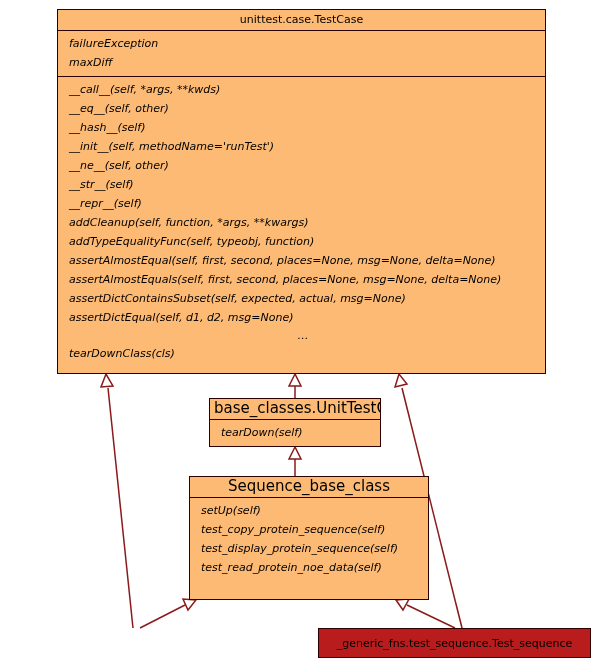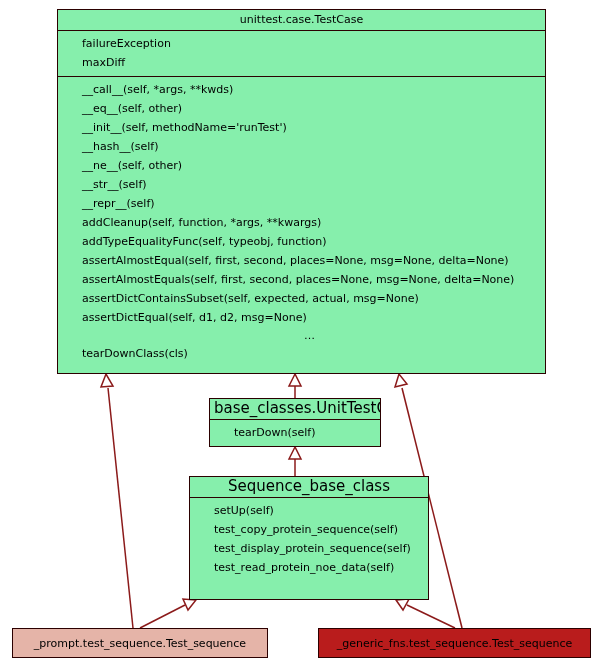--- a/index.html
+++ b/index.html
@@ -26,34 +26,35 @@
     position: absolute;
     left: 0; top: 0;
     width: 603px;
     height: 669px;
     pointer-events: none;
   }
   .uml-class {
     position: absolute;
     box-sizing: border-box;
     border: 1px solid #2b0000;
-    background: #86efac;
+    background: #fdba74;
     overflow: hidden;
   }
   .uml-title {
     text-align: center;
     padding: 3px 4px 4px 4px;
     font-size: 15px;
     line-height: 13px;
     border-bottom: 1px solid #2b0000;
     white-space: nowrap;
   }
   .uml-section {
-    padding: 3px 0 4px 16px;
+    padding: 3px 0 4px 3px;
     border-bottom: 1px solid #2b0000;
+    font-style: italic;
   }
   .uml-section:last-child {
     border-bottom: none;
   }
   .uml-row {
     padding: 1px 6px 1px 8px;
     font-size: 11px;
     line-height: 17px;
     white-space: nowrap;
   }
@@ -122,22 +123,22 @@
 
   <div class="uml-class" id="box-testcase">
     <div class="uml-title">unittest.case.TestCase</div>
     <div class="uml-section">
       <div class="uml-row">failureException</div>
       <div class="uml-row">maxDiff</div>
     </div>
     <div class="uml-section">
       <div class="uml-row">__call__(self, *args, **kwds)</div>
       <div class="uml-row">__eq__(self, other)</div>
+      <div class="uml-row">__hash__(self)</div>
       <div class="uml-row">__init__(self, methodName='runTest')</div>
-      <div class="uml-row">__hash__(self)</div>
       <div class="uml-row">__ne__(self, other)</div>
       <div class="uml-row">__str__(self)</div>
       <div class="uml-row">__repr__(self)</div>
       <div class="uml-row">addCleanup(self, function, *args, **kwargs)</div>
       <div class="uml-row">addTypeEqualityFunc(self, typeobj, function)</div>
       <div class="uml-row">assertAlmostEqual(self, first, second, places=None, msg=None, delta=None)</div>
       <div class="uml-row">assertAlmostEquals(self, first, second, places=None, msg=None, delta=None)</div>
       <div class="uml-row">assertDictContainsSubset(self, expected, actual, msg=None)</div>
       <div class="uml-row">assertDictEqual(self, d1, d2, msg=None)</div>
       <div class="uml-row ellipsis">…</div>
@@ -155,21 +156,18 @@
   <div class="uml-class" id="box-sequence">
     <div class="uml-title">Sequence_base_class</div>
     <div class="uml-section small-section">
       <div class="uml-row">setUp(self)</div>
       <div class="uml-row">test_copy_protein_sequence(self)</div>
       <div class="uml-row">test_display_protein_sequence(self)</div>
       <div class="uml-row">test_read_protein_noe_data(self)</div>
     </div>
   </div>
 
-  <div class="uml-class" id="box-prompt">
-    <div class="leaf-title">_prompt.test_sequence.Test_sequence</div>
-  </div>
 
   <div class="uml-class" id="box-generic">
     <div class="leaf-title">_generic_fns.test_sequence.Test_sequence</div>
   </div>
 
 </div>
 
 </body></html>

